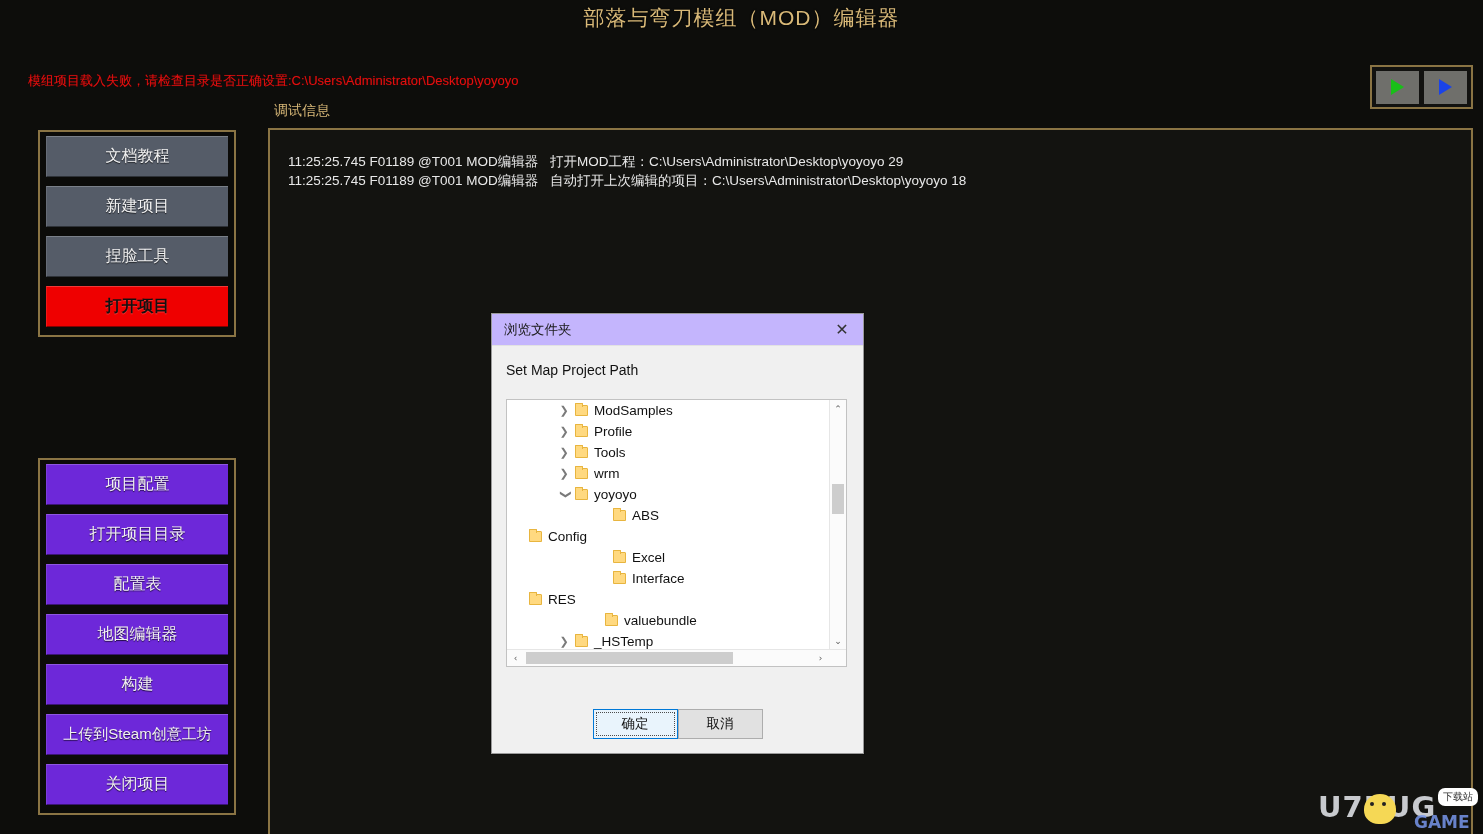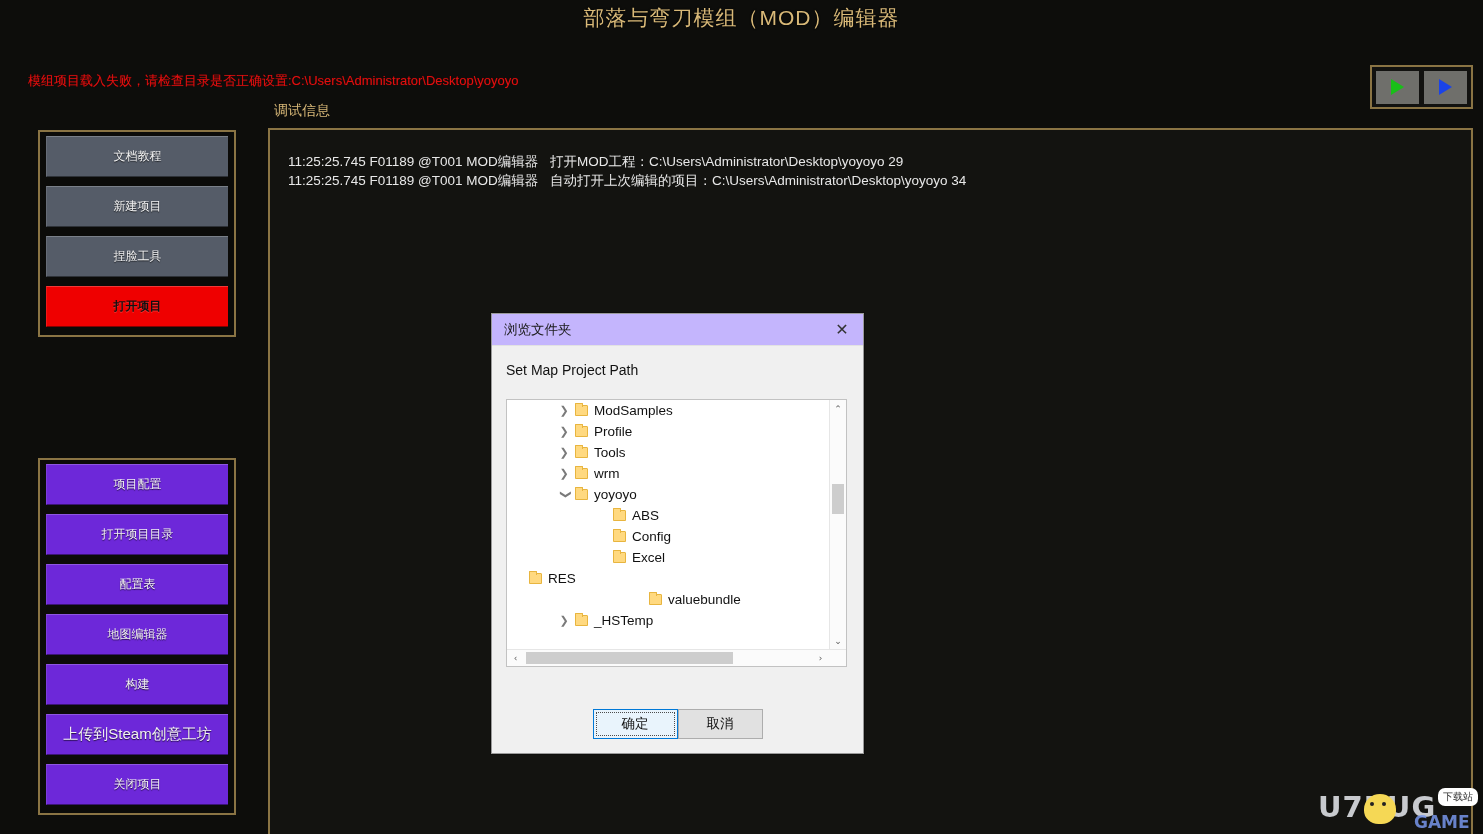--- a/index.html
+++ b/index.html
@@ -64,21 +64,21 @@
     background: #0b0b09;
   }
   #side-top  { left: 38px; top: 130px;  width: 198px; height: 207px; padding: 4px 6px; }
   #side-bot  { left: 38px; top: 458px;  width: 198px; height: 357px; padding: 4px 6px; }
 
   .side-btn {
     width: 100%;
     height: 41px;
     margin-bottom: 9px;
     display: flex; align-items: center; justify-content: center;
-    font-size: 12px;
+    font-size: 16px;
     color: #f2f2f2;
     border-top: 1px solid rgba(255,255,255,.22);
     border-left: 1px solid rgba(255,255,255,.10);
     border-bottom: 1px solid rgba(0,0,0,.45);
     cursor: pointer;
     white-space: nowrap;
     text-shadow: 0 1px 1px rgba(0,0,0,.7);
   }
   #side-top .side-btn { background: #555c68; }
   #side-top .side-btn.active { background: #ef0000; color: #111; font-weight: bold;
@@ -304,21 +304,21 @@
     </div>
 
   <div class="debug-panel">
     <div id="log-list">
         <div class="log-row">
           <span class="log-meta">11:25:25.745 F01189 @T001 MOD编辑器</span>
           <span class="log-msg">打开MOD工程：C:\Users\Administrator\Desktop\yoyoyo 29</span>
         </div>
         <div class="log-row">
           <span class="log-meta">11:25:25.745 F01189 @T001 MOD编辑器</span>
-          <span class="log-msg">自动打开上次编辑的项目：C:\Users\Administrator\Desktop\yoyoyo 34</span>
+          <span class="log-msg">自动打开上次编辑的项目：C:\Users\Administrator\Desktop\yoyoyo 18</span>
         </div>
       </div>
   </div>
 
   <div class="watermark">
     <div class="wm-main">U7BUG</div>
     <div class="wm-duck"></div>
     <div class="wm-badge">下载站</div>
     <div class="wm-sub">3DM</div>
     <div class="wm-sub2">GAME</div>
@@ -359,36 +359,41 @@
             <div class="tree-row" style="padding-left: 46px;">
               <span class="tw" style="transform: rotate(-90deg); display: inline-block;">❮</span>
               <span class="folder"></span>
               <span>yoyoyo</span>
             </div>
             <div class="tree-row" style="padding-left: 84px;">
               <span class="tw"></span>
               <span class="folder"></span>
               <span>ABS</span>
             </div>
+            <div class="tree-row" style="">
+              <span class="tw"></span>
+              <span class="folder"></span>
+              <span>Config</span>
+            </div>
             <div class="tree-row" style="padding-left: 84px;">
               <span class="tw"></span>
               <span class="folder"></span>
-              <span>Config</span>
+              <span>Excel</span>
             </div>
             <div class="tree-row" style="padding-left: 84px;">
               <span class="tw"></span>
               <span class="folder"></span>
-              <span>Excel</span>
+              <span>Interface</span>
             </div>
             <div class="tree-row" style="">
               <span class="tw"></span>
               <span class="folder"></span>
               <span>RES</span>
             </div>
-            <div class="tree-row" style="padding-left: 120px;">
+            <div class="tree-row" style="padding-left: 76px;">
               <span class="tw"></span>
               <span class="folder"></span>
               <span>valuebundle</span>
             </div>
             <div class="tree-row" style="padding-left: 46px;">
               <span class="tw">❯</span>
               <span class="folder"></span>
               <span>_HSTemp</span>
             </div>
           </div>

